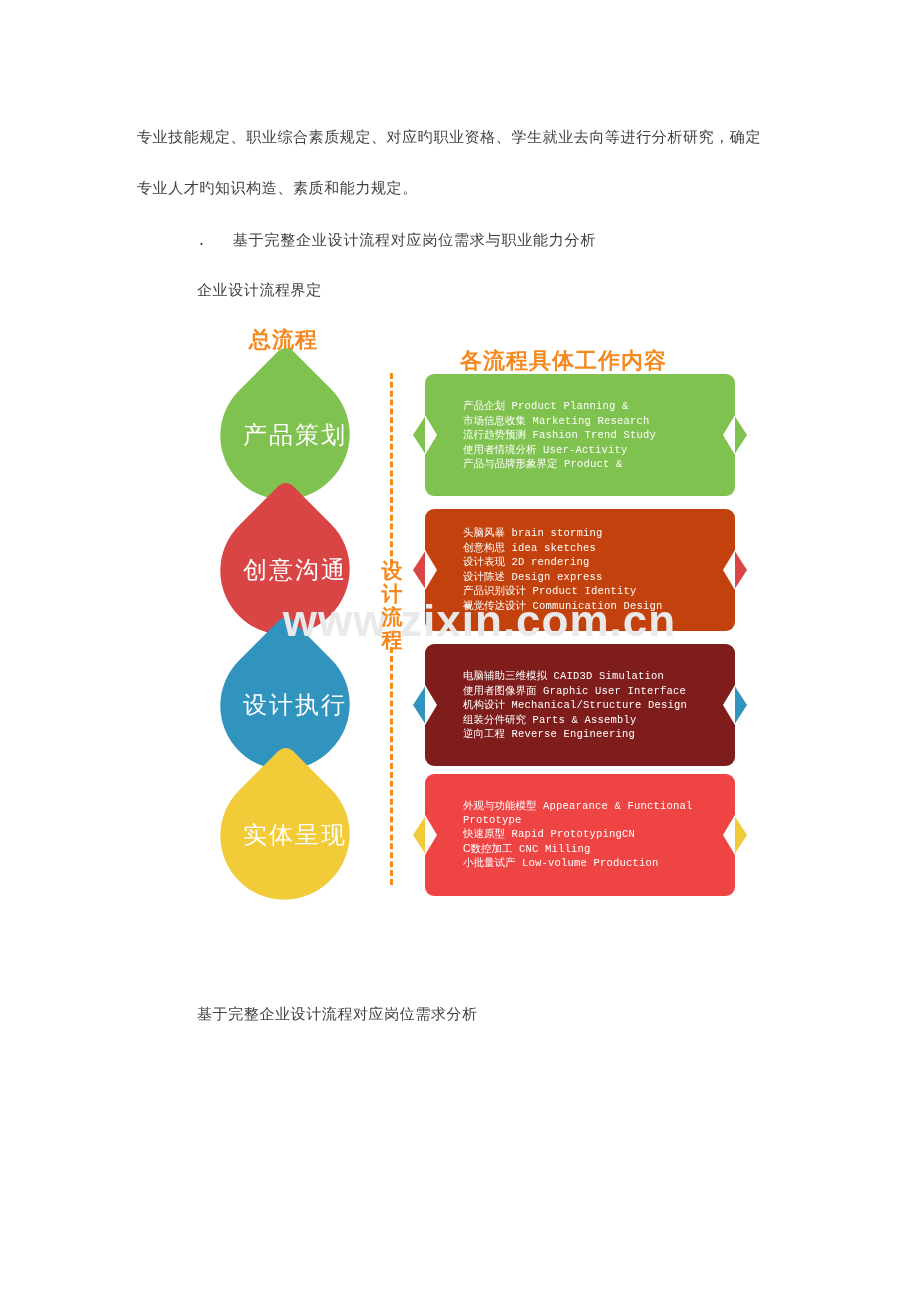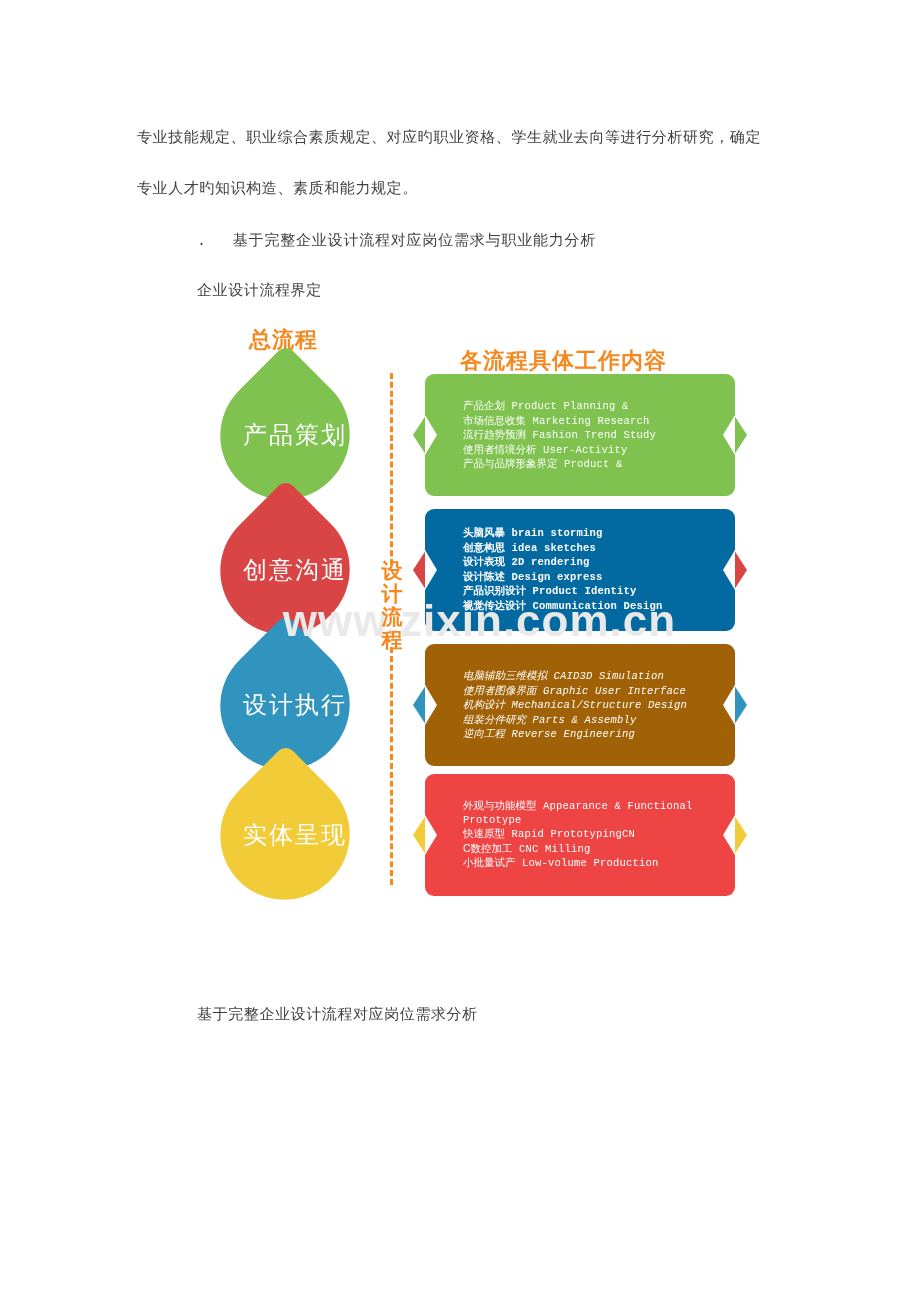--- a/index.html
+++ b/index.html
@@ -238,39 +238,39 @@
               <div><span class="cn">市场信息收集</span><span> Marketing Research</span></div>
               <div><span class="cn">流行趋势预测</span><span> Fashion Trend Study</span></div>
               <div><span class="cn">使用者情境分析</span><span> User-Activity</span></div>
               <div><span class="cn">产品与品牌形象界定</span><span> Product &amp;</span></div>
             </div>
           </div>
         </div>
         <div class="row row-1">
           <div class="leaf" style="background: rgb(217, 68, 69);"></div>
           <div class="leaf-label">创意沟通</div>
-          <div class="banner" style="background: #0369a1; font-weight: bold;">
+          <div class="banner" style="background: #c2410c;">
             <div class="notch notch-left" style="position: absolute; left: -12px; top: 50%; margin-top: -20px; width: 13px; height: 40px; background: rgb(217, 68, 69); clip-path: polygon(100% 0px, 0px 50%, 100% 100%);"></div>
             <div class="notch-cut-l"></div>
             <div style="position: absolute; right: -12px; top: 50%; margin-top: -20px; width: 13px; height: 40px; background: rgb(217, 68, 69); clip-path: polygon(0px 0px, 100% 50%, 0px 100%);"></div>
             <div class="notch-cut-r"></div>
             <div class="banner-lines">
               <div><span class="cn">头脑风暴</span><span> brain storming</span></div>
               <div><span class="cn">创意构思</span><span> idea sketches</span></div>
               <div><span class="cn">设计表现</span><span> 2D rendering</span></div>
               <div><span class="cn">设计陈述</span><span> Design express</span></div>
               <div><span class="cn">产品识别设计</span><span> Product Identity</span></div>
               <div><span class="cn">视觉传达设计</span><span> Communication Design</span></div>
             </div>
           </div>
         </div>
         <div class="row row-2">
           <div class="leaf" style="background: rgb(49, 148, 190);"></div>
           <div class="leaf-label">设计执行</div>
-          <div class="banner" style="background: #a16207; font-style: italic;">
+          <div class="banner" style="background: #7f1d1d;">
             <div class="notch notch-left" style="position: absolute; left: -12px; top: 50%; margin-top: -20px; width: 13px; height: 40px; background: rgb(49, 148, 190); clip-path: polygon(100% 0px, 0px 50%, 100% 100%);"></div>
             <div class="notch-cut-l"></div>
             <div style="position: absolute; right: -12px; top: 50%; margin-top: -20px; width: 13px; height: 40px; background: rgb(49, 148, 190); clip-path: polygon(0px 0px, 100% 50%, 0px 100%);"></div>
             <div class="notch-cut-r"></div>
             <div class="banner-lines">
               <div><span class="cn">电脑辅助三维模拟</span><span> CAID3D Simulation</span></div>
               <div><span class="cn">使用者图像界面</span><span> Graphic User Interface</span></div>
               <div><span class="cn">机构设计</span><span> Mechanical/Structure Design</span></div>
               <div><span class="cn">组装分件研究</span><span> Parts &amp; Assembly</span></div>
               <div><span class="cn">逆向工程</span><span> Reverse Engineering</span></div>

